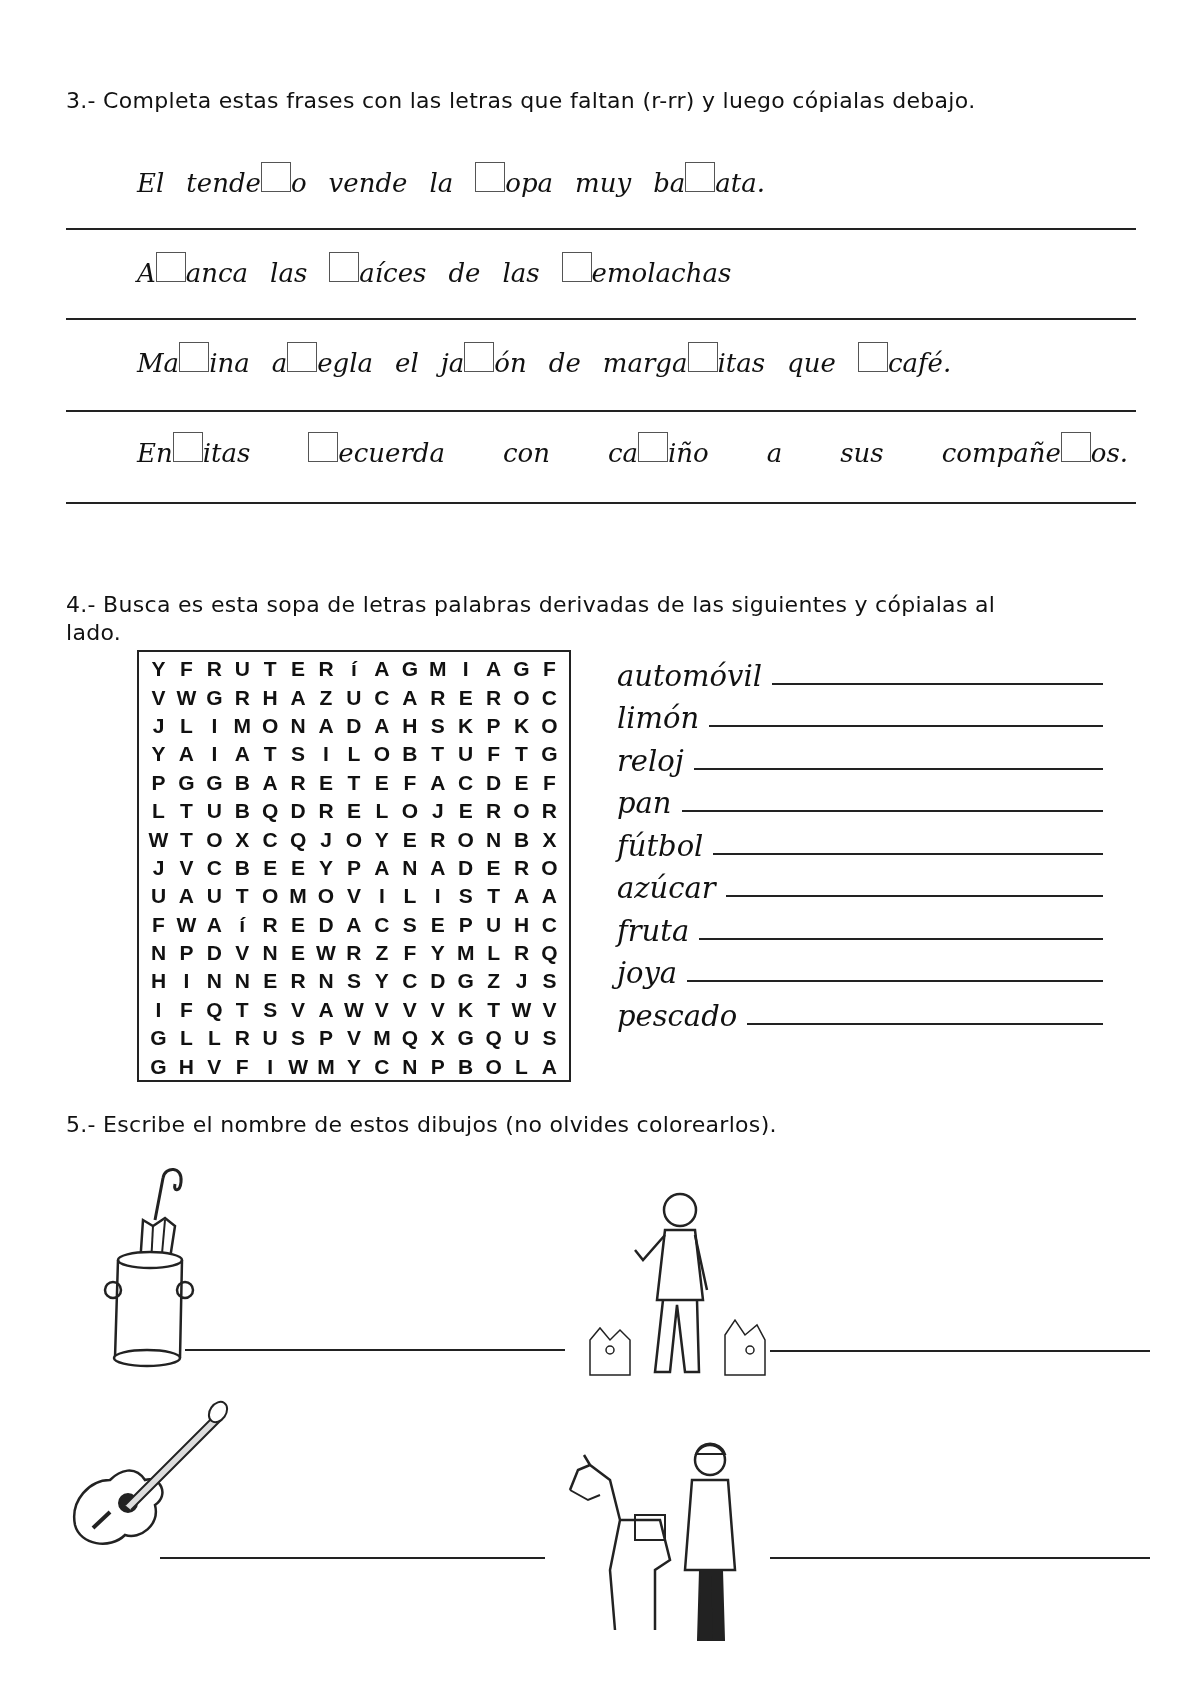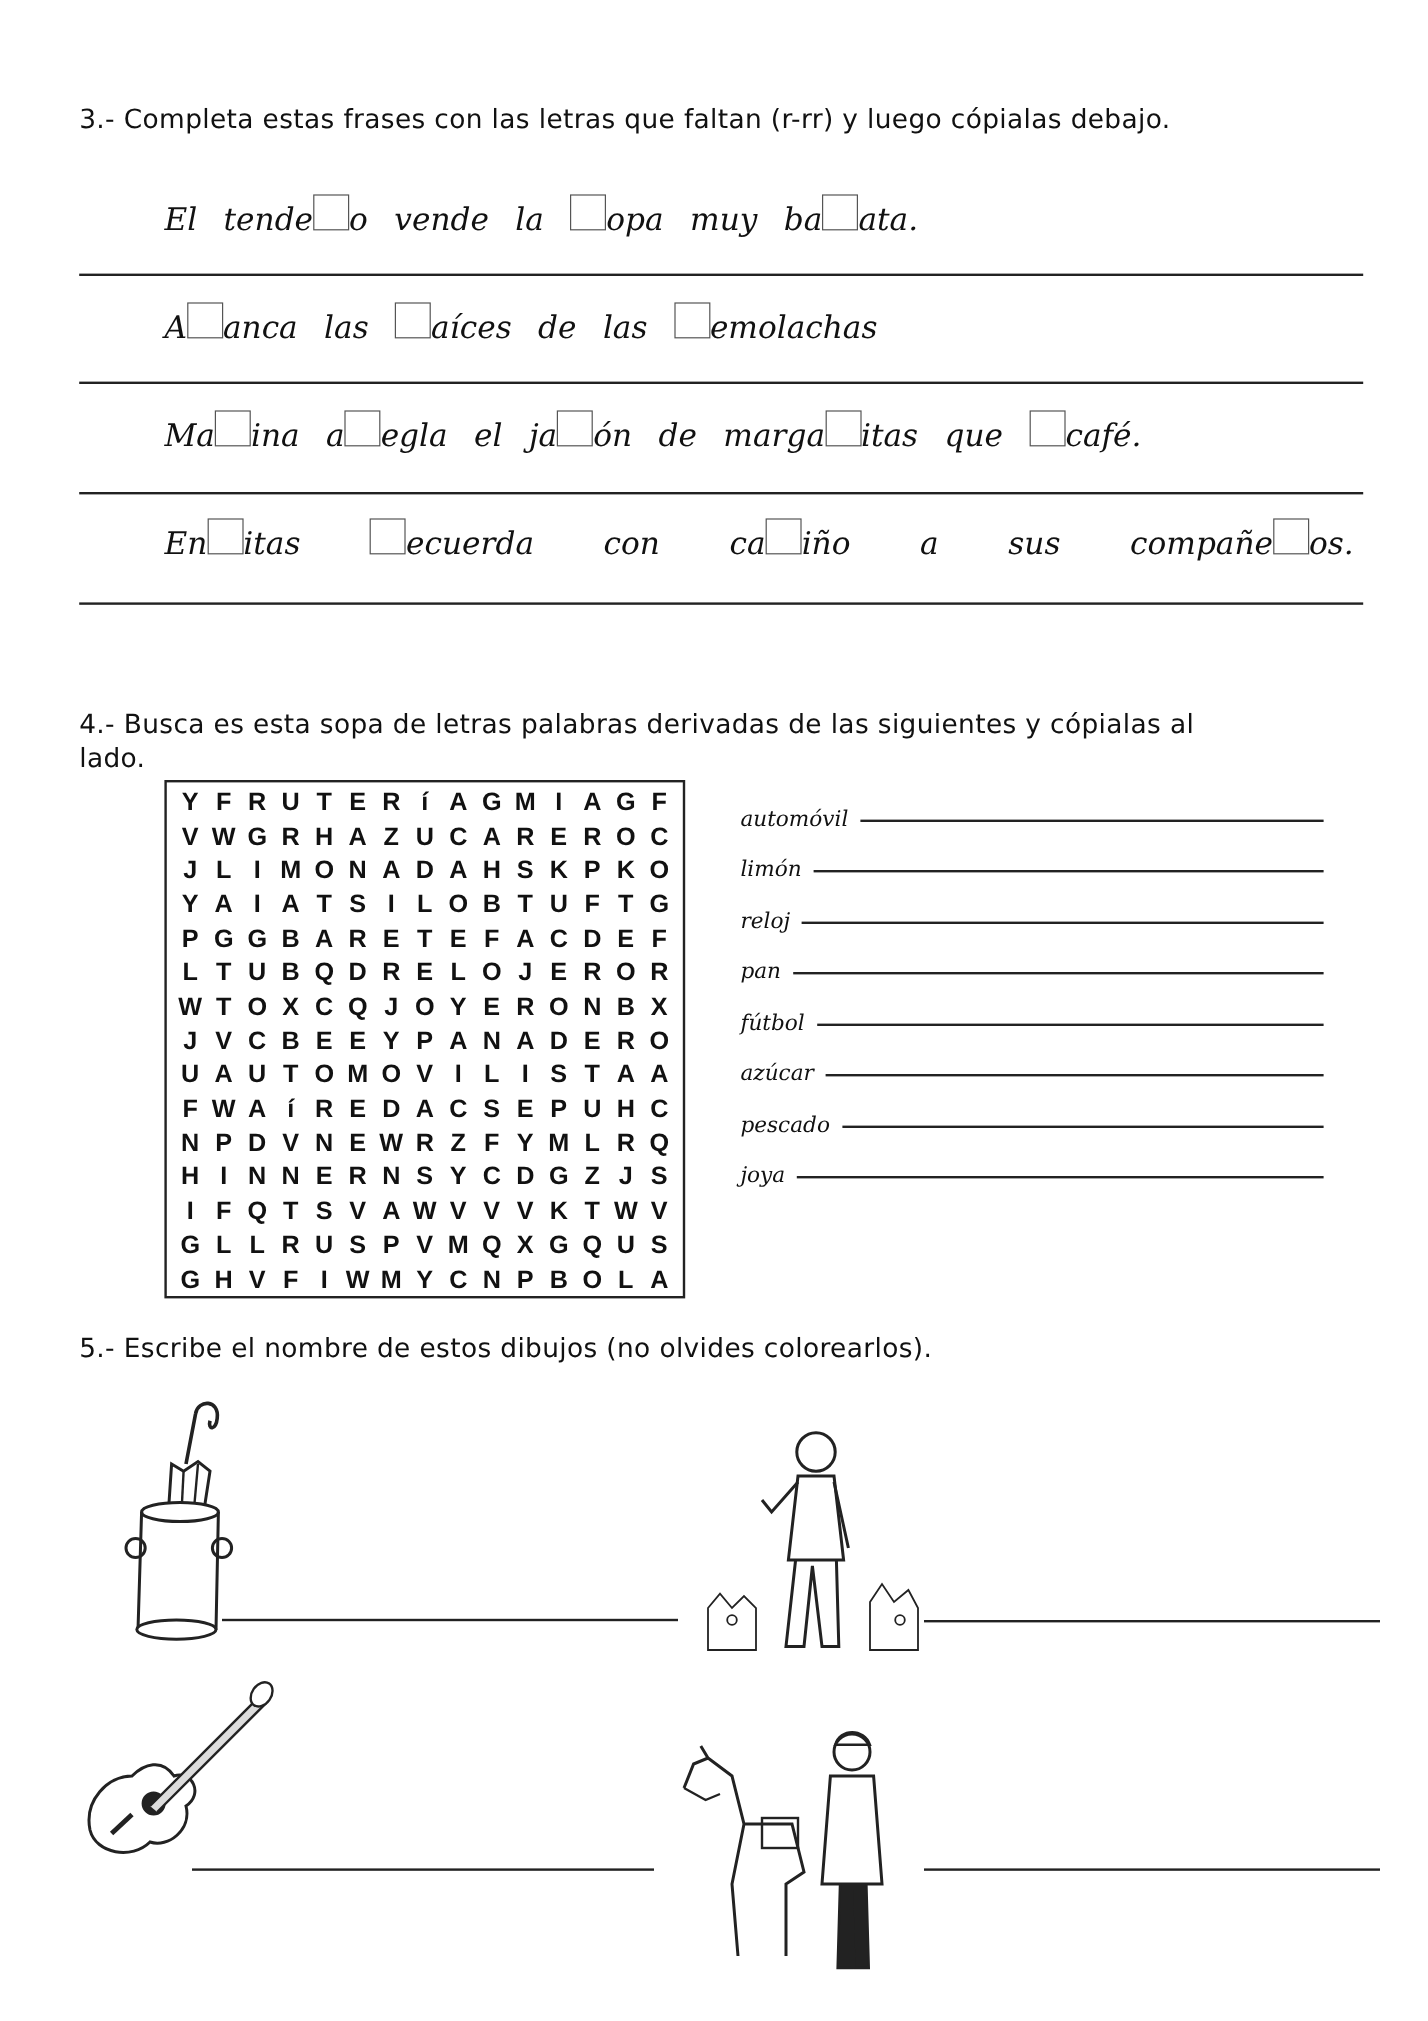--- a/index.html
+++ b/index.html
@@ -15,21 +15,21 @@
     .blank { display: inline-block; width: 30px; height: 30px; border: 1.5px solid #555; vertical-align: -4px; background: #fff; }
     .copy-line { position: absolute; left: 66px; width: 1070px; border-top: 2px solid #222; }
 
     
     .grid { position: absolute; left: 137px; top: 650px; width: 434px; height: 432px; border: 2px solid #222; padding: 3px 6px; }
     .grid-row { display: flex; justify-content: space-between; height: 28.4px; align-items: center; }
     .cell { width: 27px; text-align: center; font-family: "Liberation Sans", sans-serif; font-weight: bold; font-size: 21px; }
 
     .word-list { position: absolute; left: 617px; top: 650px; width: 490px; }
     .word-item { display: flex; align-items: flex-end; height: 42.5px; }
-    .word-item .label { font-size: 18px; white-space: nowrap; margin-right: 10px; }
+    .word-item .label { font-size: 29px; white-space: nowrap; margin-right: 10px; }
     .word-item .line { flex: 1; border-bottom: 2px solid #222; margin-bottom: 8px; margin-right: 4px; }
 
     
     .pic { position: absolute; }
     .answer-line { position: absolute; border-top: 2px solid #222; }
   </style>
 </head>
 <body>
 
 <div class="heading" style="top:88px;text-align:right;">3.- Completa estas frases con las letras que faltan (r-rr) y luego cópialas debajo.</div>
@@ -438,25 +438,29 @@
     </div>
     <div class="word-item">
       <span class="label cursive">fútbol</span>
       <span class="line"></span>
     </div>
     <div class="word-item">
       <span class="label cursive">azúcar</span>
       <span class="line"></span>
     </div>
     <div class="word-item">
+      <span class="label cursive">fruta</span>
+      <span class="line"></span>
+    </div>
+    <div class="word-item">
+      <span class="label cursive">joya</span>
+      <span class="line"></span>
+    </div>
+    <div class="word-item">
       <span class="label cursive">pescado</span>
-      <span class="line"></span>
-    </div>
-    <div class="word-item">
-      <span class="label cursive">joya</span>
       <span class="line"></span>
     </div>
   </div>
 
 <div class="heading" style="top:1112px;">5.- Escribe el nombre de estos dibujos (no olvides colorearlos).</div>
 
 <svg class="pic" style="left:95px;top:1160px;" width="110" height="210" viewBox="0 0 110 210">
   <path d="M60 60 L68 18 C70 6 88 6 86 22 C85 32 78 32 80 24" fill="none" stroke="#222" stroke-width="3"></path>
   <path d="M45 105 L48 60 L58 66 L70 58 L80 66 L74 105" fill="none" stroke="#222" stroke-width="2.5"></path>
   <line x1="58" y1="66" x2="56" y2="105" stroke="#222" stroke-width="2"></line>

